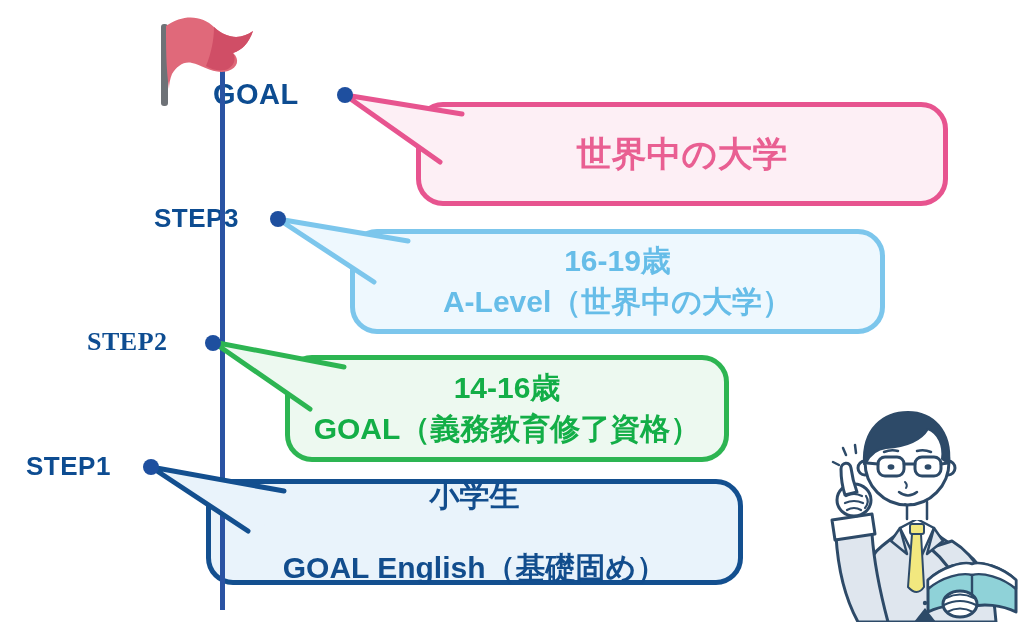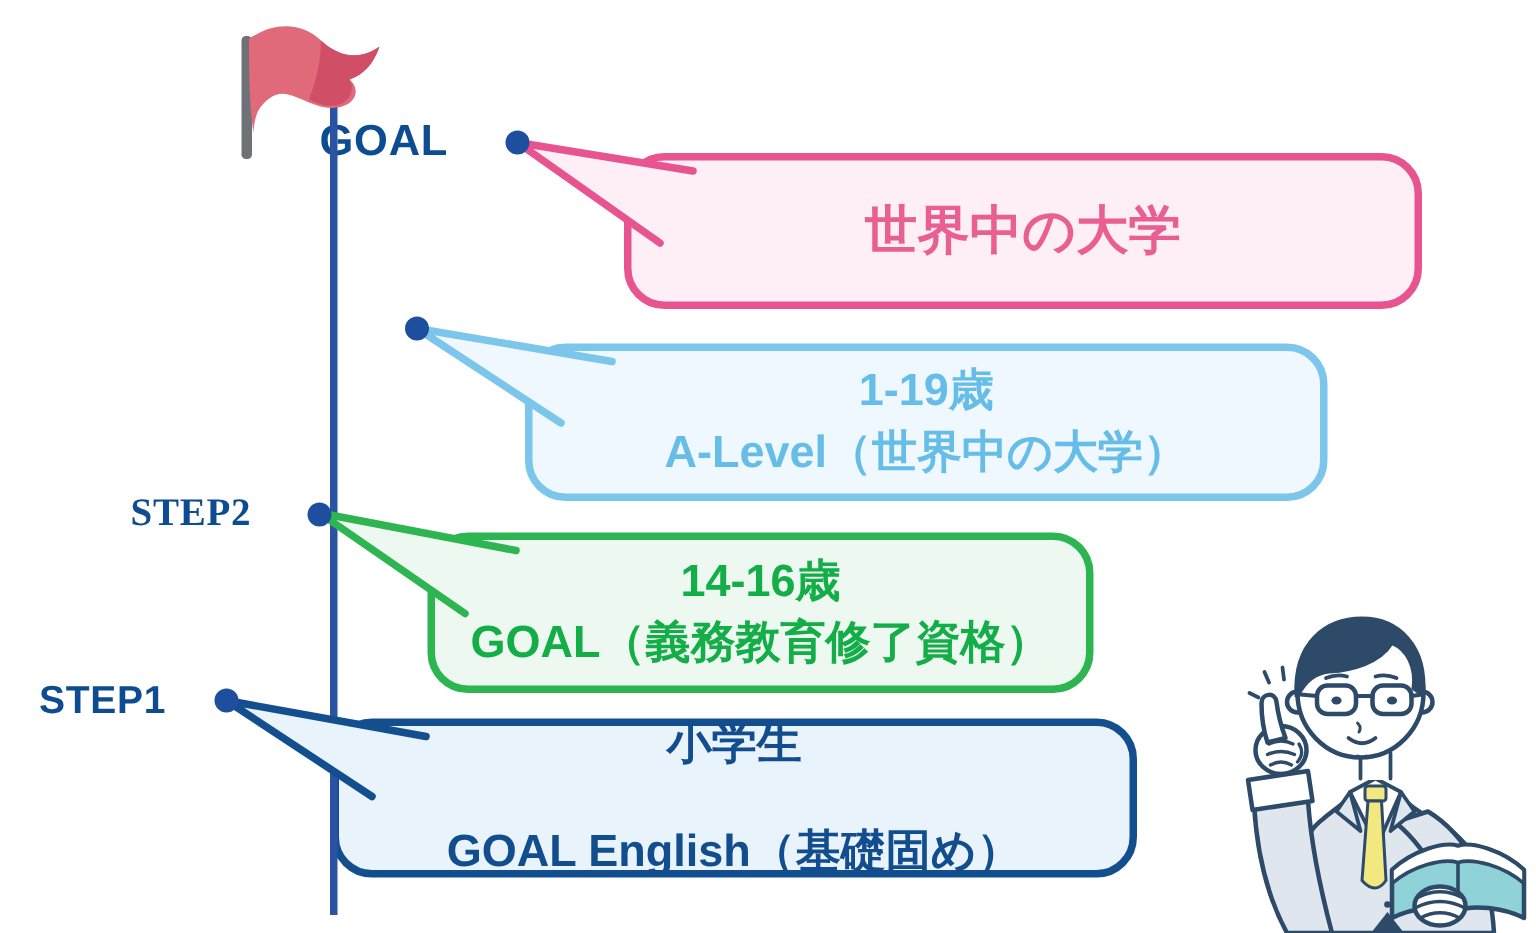--- a/index.html
+++ b/index.html
@@ -15,39 +15,40 @@
 
   .bubble{
     position:absolute;box-sizing:border-box;border-radius:27px;
     display:flex;flex-direction:column;justify-content:center;align-items:center;
     text-align:center;font-weight:bold;z-index:2;
   }
   .bubble .line{line-height:1.34;white-space:nowrap;}
   #bubble-goal {left:416px;top:102px;width:532px;height:104px;background:#fdeff5;border:5px solid #e7548f;color:#e95f92;font-size:35px;gap:24px;}
   #bubble-step3{left:350px;top:229px;width:535px;height:105px;background:#eef8fe;border:5px solid #7cc6ec;color:#66bde8;font-size:30px;}
   #bubble-step2{left:285px;top:355px;width:444px;height:107px;background:#edf9f0;border:5px solid #2db552;color:#13ae47;font-size:30px;}
-  #bubble-step1{left:221px;top:479px;width:537px;height:106px;background:#e9f3fb;border:5px solid #134f8f;color:#124d8d;font-size:30px;gap:32px;}
+  #bubble-step1{left:206px;top:479px;width:537px;height:106px;background:#e9f3fb;border:5px solid #134f8f;color:#124d8d;font-size:30px;gap:32px;}
 
   svg.overlay{position:absolute;left:0;top:0;z-index:5;pointer-events:none;}
   svg.character{position:absolute;left:830px;top:400px;z-index:6;}
 </style>
 </head>
 <body>
 
 <div class="canvas">
 
   <div class="m-label" id="label-goal">GOAL</div>
+  <div class="m-label" id="label-step3">STEP3</div>
   <div class="m-label" id="label-step2">STEP2</div>
   <div class="m-label" id="label-step1">STEP1</div>
 
   <div class="bubble" id="bubble-goal">
     <div class="line">世界中の大学</div>
   </div>
   <div class="bubble" id="bubble-step3">
-    <div class="line">1-19歳</div>
+    <div class="line">16-19歳</div>
     <div class="line">A-Level（世界中の大学）</div>
   </div>
   <div class="bubble" id="bubble-step2">
     <div class="line">14-16歳</div>
     <div class="line">GOAL（義務教育修了資格）</div>
   </div>
   <div class="bubble" id="bubble-step1">
     <div class="line">小学生</div>
     <div class="line">GOAL English（基礎固め）</div>
   </div>

